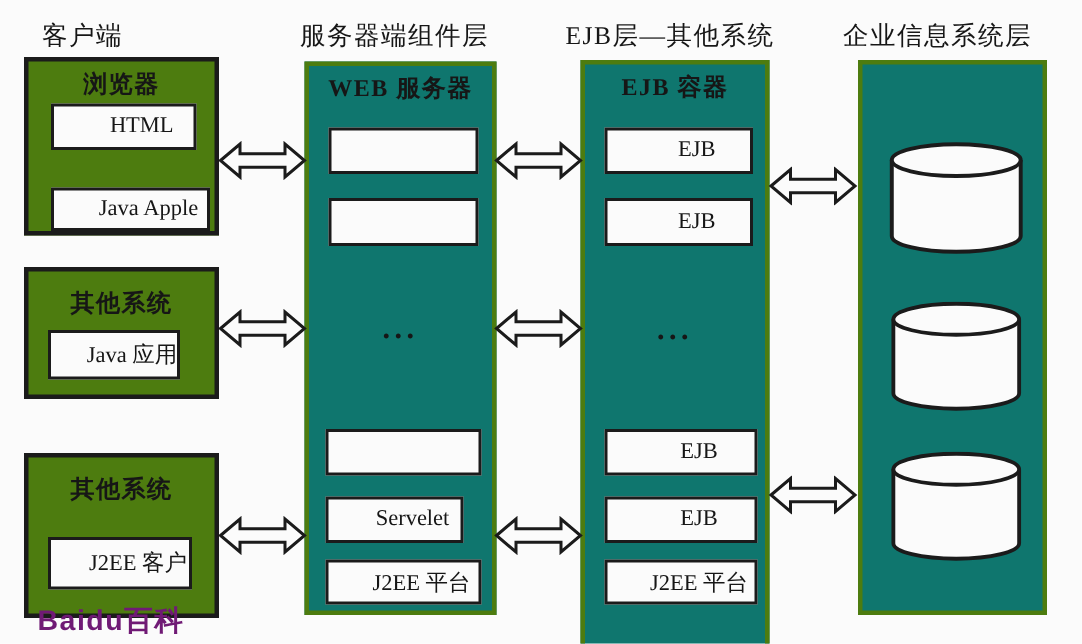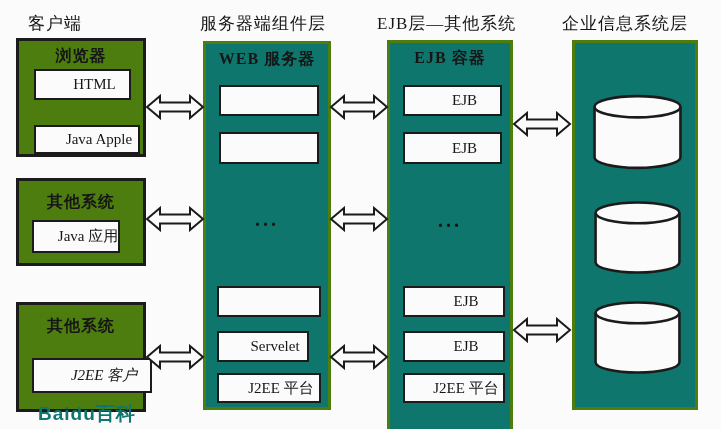--- a/index.html
+++ b/index.html
@@ -59,22 +59,21 @@
     position:absolute;
     color:#bdbdbd;
     white-space:nowrap;
     pointer-events:none;
   }
   .wm-baidu{
     left:25px;top:401px;
     font-size:19px;font-weight:bold;
     font-family:"Liberation Sans","DejaVu Sans",sans-serif;
     letter-spacing:1px;
-    color:#0f766e;
-    margin-left:13px;
+    color:#701a75;
   }
   .wm-csdn{
     left:449px;top:399px;
     font-size:14px;
     font-family:"Liberation Sans","DejaVu Sans",sans-serif;
     color:#b9b9b9;
   }
 </style>
 </head>
 <body>
@@ -92,21 +91,21 @@
     <div class="inner-box" style="left:15px;top:84px;width:106px;height:29px;">Java Apple</div>
   </div>
 
   <div class="group-box" style="left:16px;top:178px;width:130px;height:88px;">
     <div class="group-label" style="top:11px;">其他系统</div>
     <div class="inner-box" style="left:13px;top:39px;width:88px;height:33px;">Java 应用</div>
   </div>
 
   <div class="group-box" style="left:16px;top:302px;width:130px;height:110px;">
     <div class="group-label" style="top:11px;">其他系统</div>
-    <div class="inner-box" style="left:13px;top:53px;width:120px;height:35px;font-style:italic;">J2EE 客户</div>
+    <div class="inner-box" style="left:13px;top:53px;width:96px;height:35px;">J2EE 客户</div>
   </div>
 
   <div class="outer-box" style="left:203px;top:41px;width:128px;height:369px;">
     <div class="group-label" style="top:5px;">WEB 服务器</div>
     <div class="inner-box" style="left:13px;top:41px;width:100px;height:31px;"></div>
     <div class="inner-box" style="left:13px;top:88px;width:100px;height:32px;"></div>
     <div class="dots" style="top:170px;">...</div>
     <div class="inner-box" style="left:11px;top:242px;width:104px;height:31px;"></div>
     <div class="inner-box" style="left:11px;top:287px;width:92px;height:31px;">Servelet</div>
     <div class="inner-box" style="left:11px;top:329px;width:104px;height:30px;">J2EE 平台</div>

